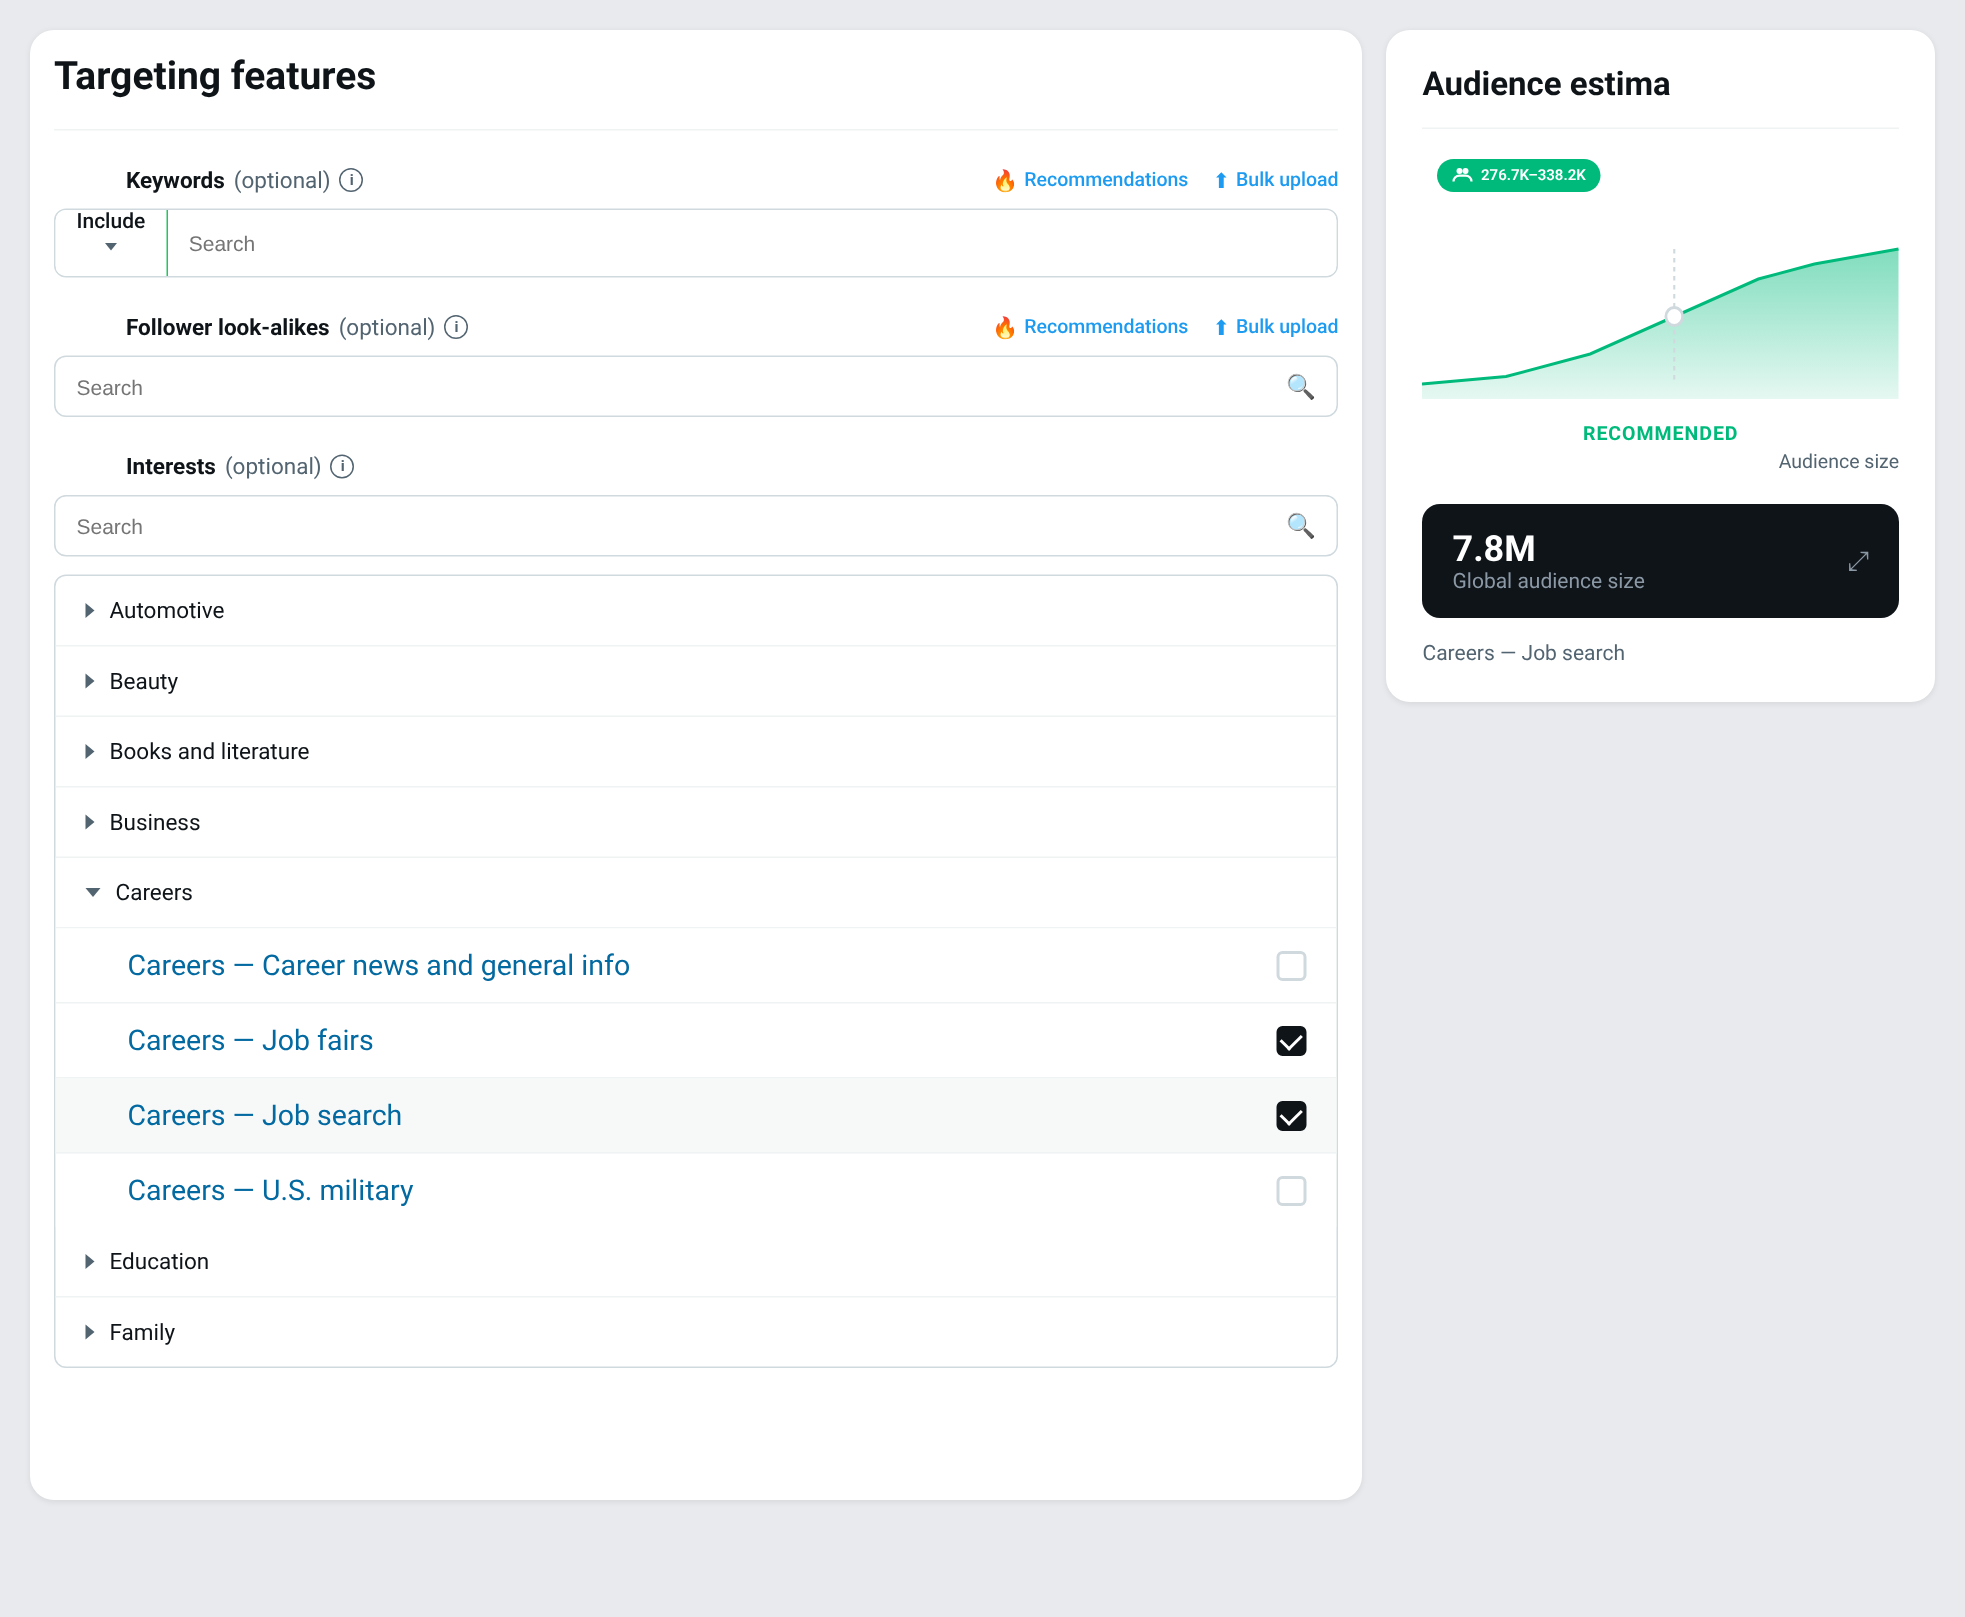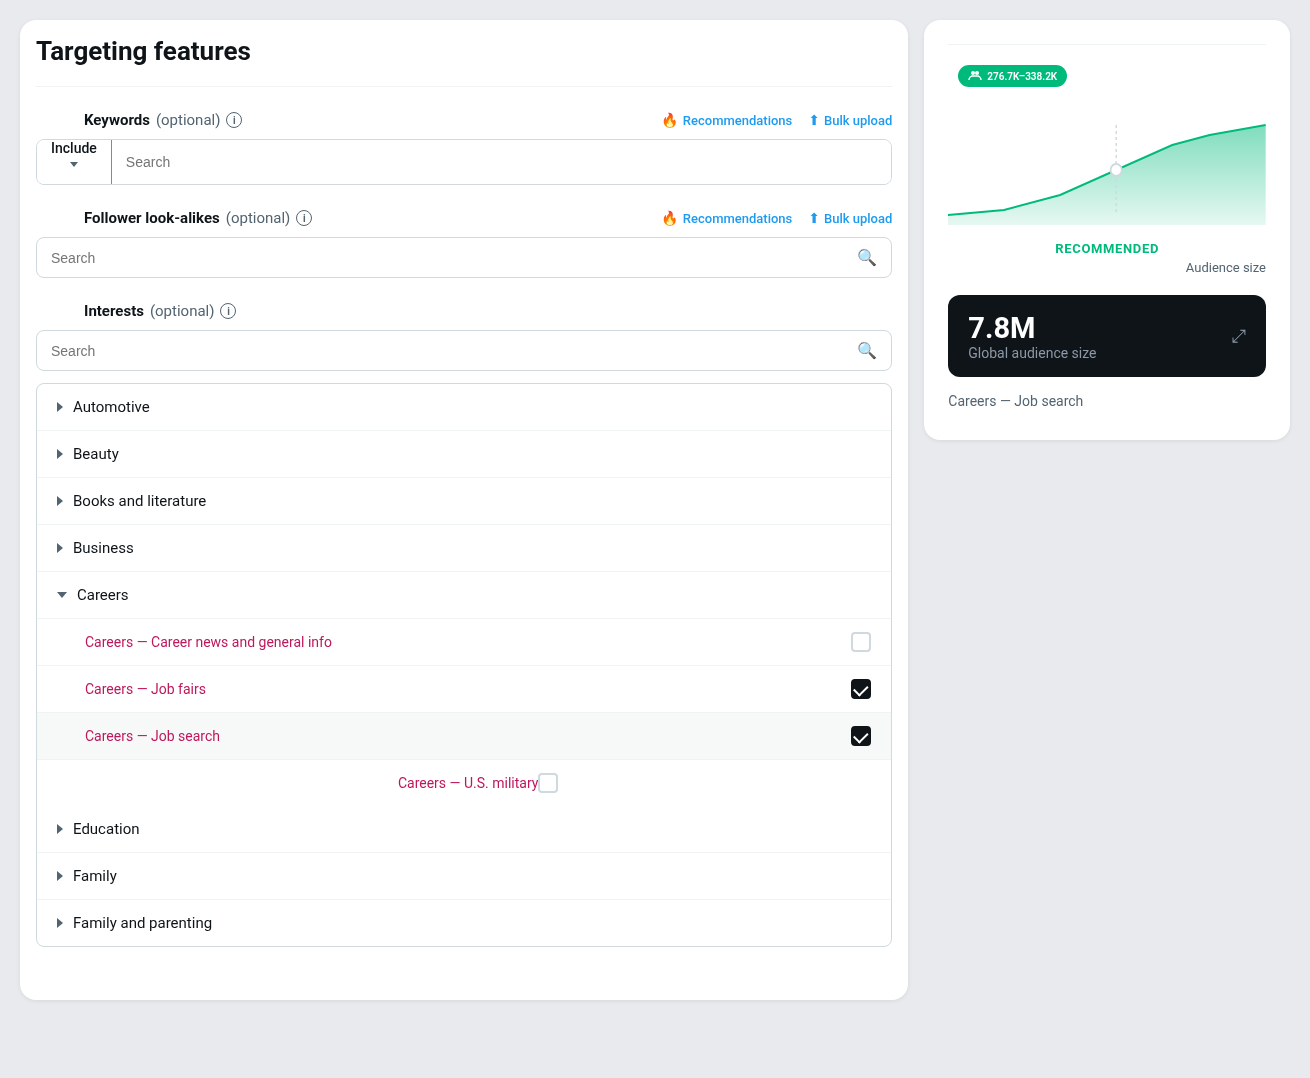--- a/index.html
+++ b/index.html
@@ -204,25 +204,25 @@
       background: #fff;
     }
     .subcategory-row {
       display: flex;
       align-items: center;
       justify-content: space-between;
       padding: 13px 20px 13px 48px;
       border-bottom: 1px solid #eff3f4;
       cursor: pointer;
     }
-    .subcategory-row:last-child { border-bottom: none; justify-content: center; }
+    .subcategory-row:last-child { border-bottom: none; }
 
     .subcategory-name {
-      font-size: 14px;
-      color: #be185d;
+      font-size: 19px;
+      color: #0369a1;
     }
 
     
     .checkbox {
       width: 20px;
       height: 20px;
       border: 2px solid #cfd9de;
       border-radius: 4px;
       background: #fff;
       display: flex;
@@ -321,21 +321,21 @@
     .global-audience-box {
       background: #0f1419;
       border-radius: 12px;
       padding: 16px 20px;
       display: flex;
       align-items: center;
       gap: 10px;
       margin-bottom: 16px;
     }
     .global-audience-number {
-      font-size: 29px;
+      font-size: 24px;
       font-weight: 700;
       color: #fff;
     }
     .global-audience-label {
       font-size: 14px;
       color: #8b98a5;
     }
 
     .expand-icon {
       margin-left: auto;
@@ -468,29 +468,26 @@
     <div class="category-row">
       <div class="chevron-right"></div>
       <span class="category-name">Education</span>
     </div>
 
     <div class="category-row">
       <div class="chevron-right"></div>
       <span class="category-name">Family</span>
     </div>
 
-    <div class="category-row">
-      <div class="chevron-right"></div>
-      <span class="category-name">Family and parenting</span>
-    </div>
 
   </div>
 </div>
 
 <div class="audience-panel">
+  <h2 class="audience-title">Audience estima</h2>
   <hr class="audience-divider">
 
   <div class="chart-area">
     <div class="audience-badge">
       <svg width="14" height="14" viewBox="0 0 14 14" fill="none">
         <circle cx="5" cy="4" r="2" fill="white"></circle>
         <circle cx="9" cy="4" r="2" fill="white"></circle>
         <path d="M1 11c0-2.2 1.8-4 4-4h4c2.2 0 4 1.8 4 4" stroke="white" stroke-width="1.5" fill="none"></path>
       </svg>
       <span>276.7K–338.2K</span>

